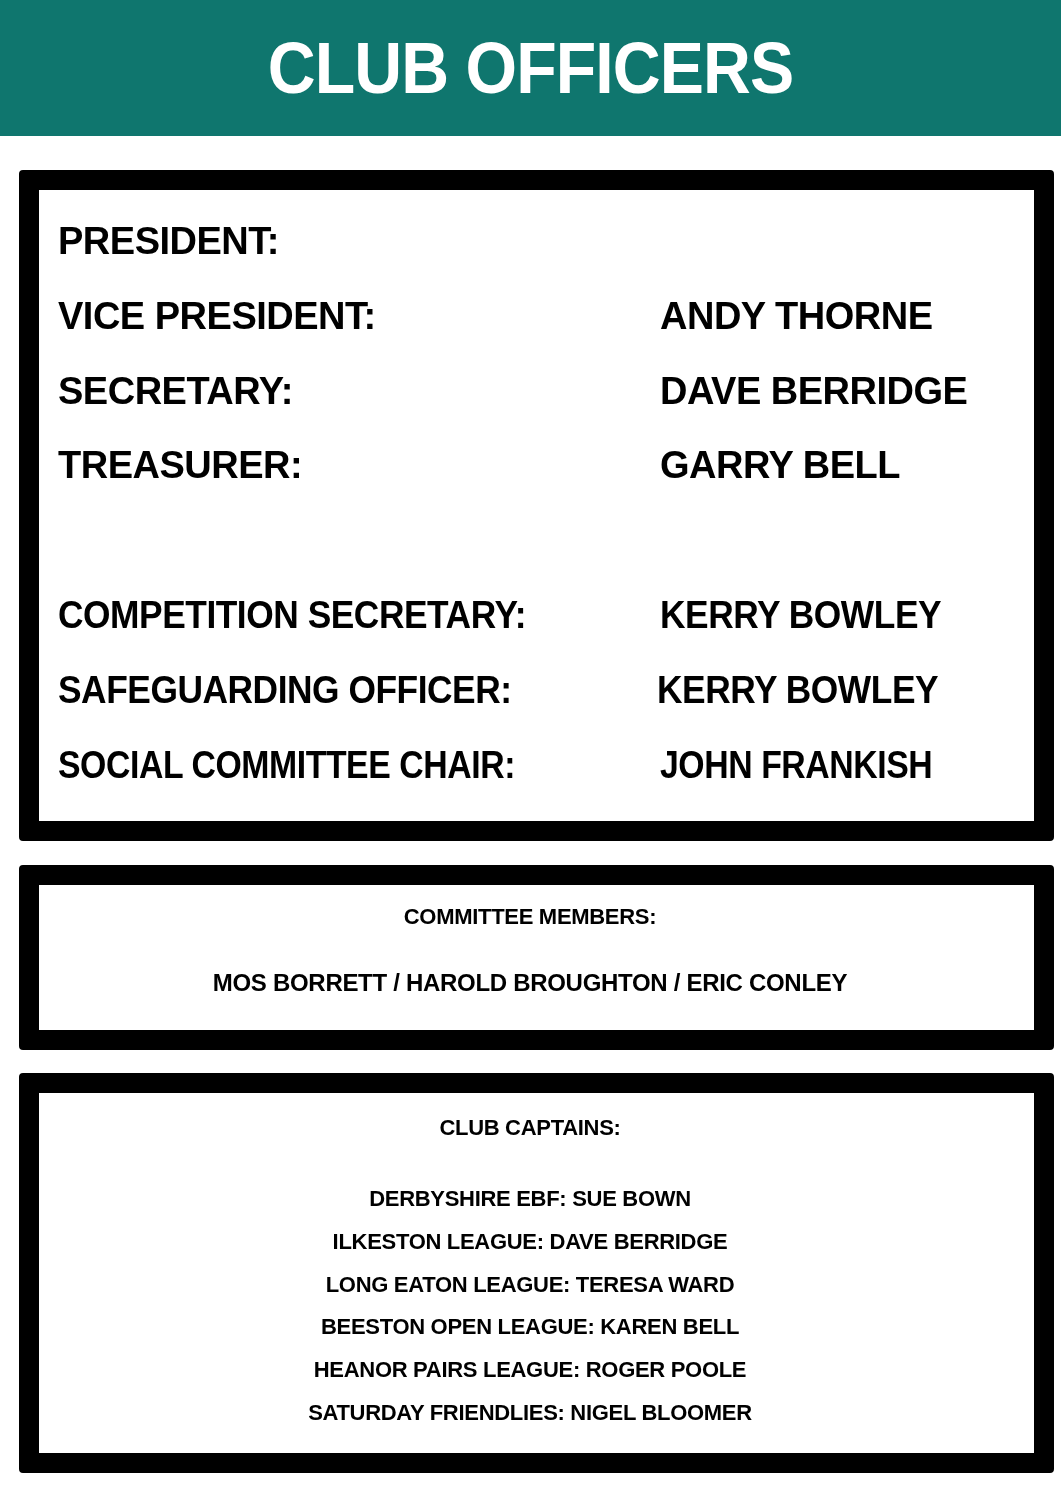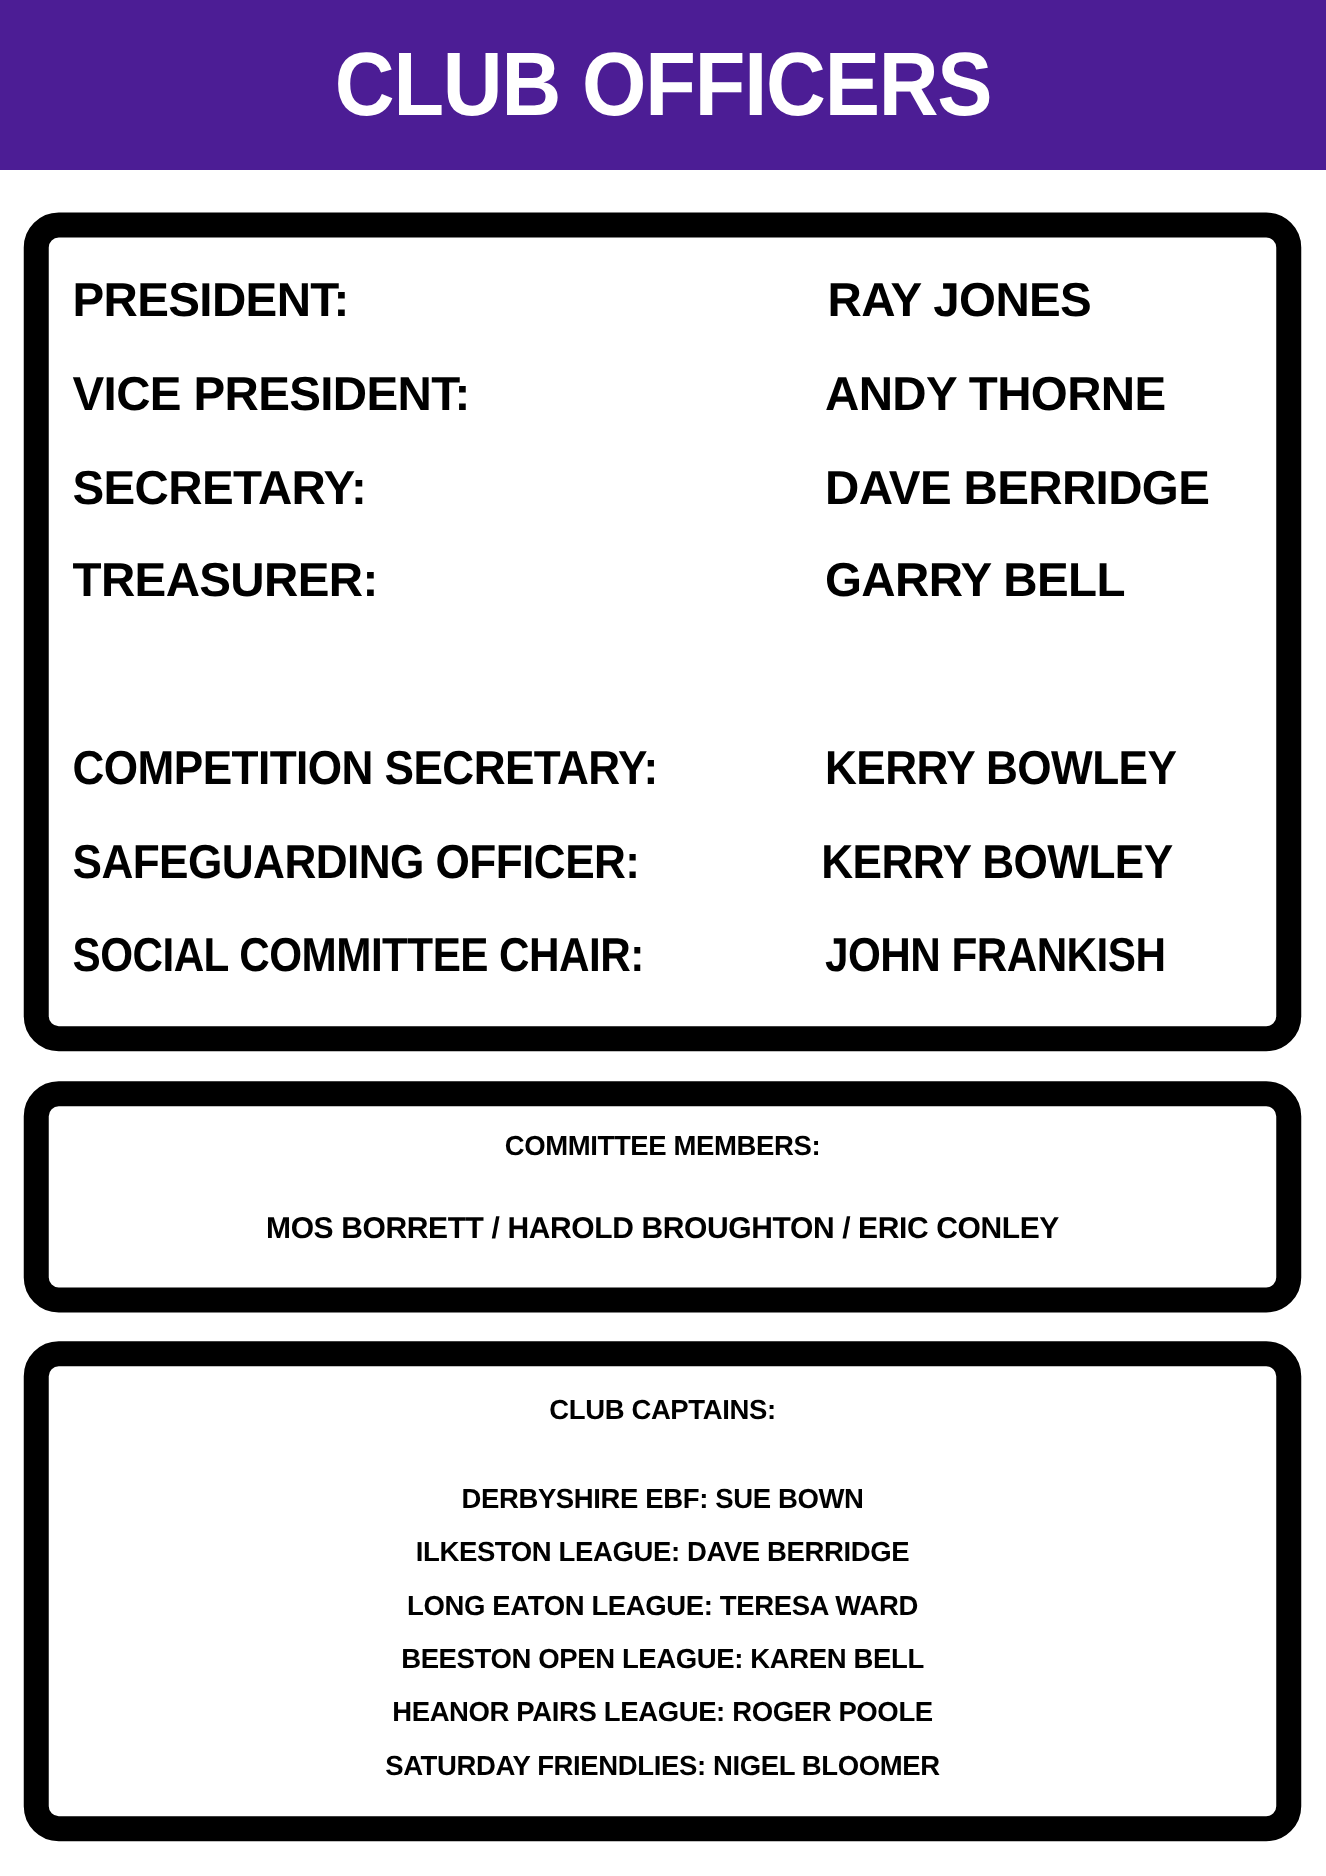--- a/index.html
+++ b/index.html
@@ -1,29 +1,29 @@
 <!DOCTYPE html>
 <html><head>
 <meta charset="utf-8">
 <style>
   html, body { margin: 0; padding: 0; }
   body {
     width: 1061px; height: 1501px; background: #ffffff; position: relative; overflow: hidden;
     font-family: "Liberation Sans", "DejaVu Sans", sans-serif; color: #000;
   }
   .header {
-    position: absolute; left: 0; top: 0; width: 1061px; height: 136px; background: #4c1d95;
+    position: absolute; left: 0; top: 0; width: 1061px; height: 136px; background: #0f766e;
     display: flex; align-items: center; justify-content: center;
   }
   .header h1 {
     margin: 0; color: #fff; font-size: 72px; font-weight: bold; letter-spacing: -1px;
     transform: scaleX(0.92);
   }
   .box {
-    position: absolute; left: 19px; width: 982px; border: 20px solid #000; border-radius: 28px; background: #fff;
+    position: absolute; left: 19px; width: 982px; border: 20px solid #000; border-radius: 4px; background: #fff; padding-left: 13px;
   }
   .box1 { top: 170px; height: 631px; }
   .box2 { top: 865px; height: 145px; }
   .box3 { top: 1073px; height: 360px; }
 
   .officer-row { position: absolute; left: 19px; height: 50px; width: 960px; }
   .officer-role, .officer-name {
     position: absolute; top: 0; font-size: 38px; font-weight: bold; white-space: nowrap;
     transform-origin: left center; letter-spacing: -0.5px;
   }
@@ -38,21 +38,20 @@
 </head>
 <body>
 
 <div class="header">
   <h1>CLUB OFFICERS</h1>
 </div>
 
 <div class="box box1">
   <div class="officer-row" style="top:30px">
     <span class="officer-role">PRESIDENT:</span>
-    <span class="officer-name" style="left:604px">RAY JONES</span>
   </div>
   <div class="officer-row" style="top:105px">
     <span class="officer-role">VICE PRESIDENT:</span>
     <span class="officer-name">ANDY THORNE</span>
   </div>
   <div class="officer-row" style="top:180px">
     <span class="officer-role">SECRETARY:</span>
     <span class="officer-name">DAVE BERRIDGE</span>
   </div>
   <div class="officer-row" style="top:254px">

